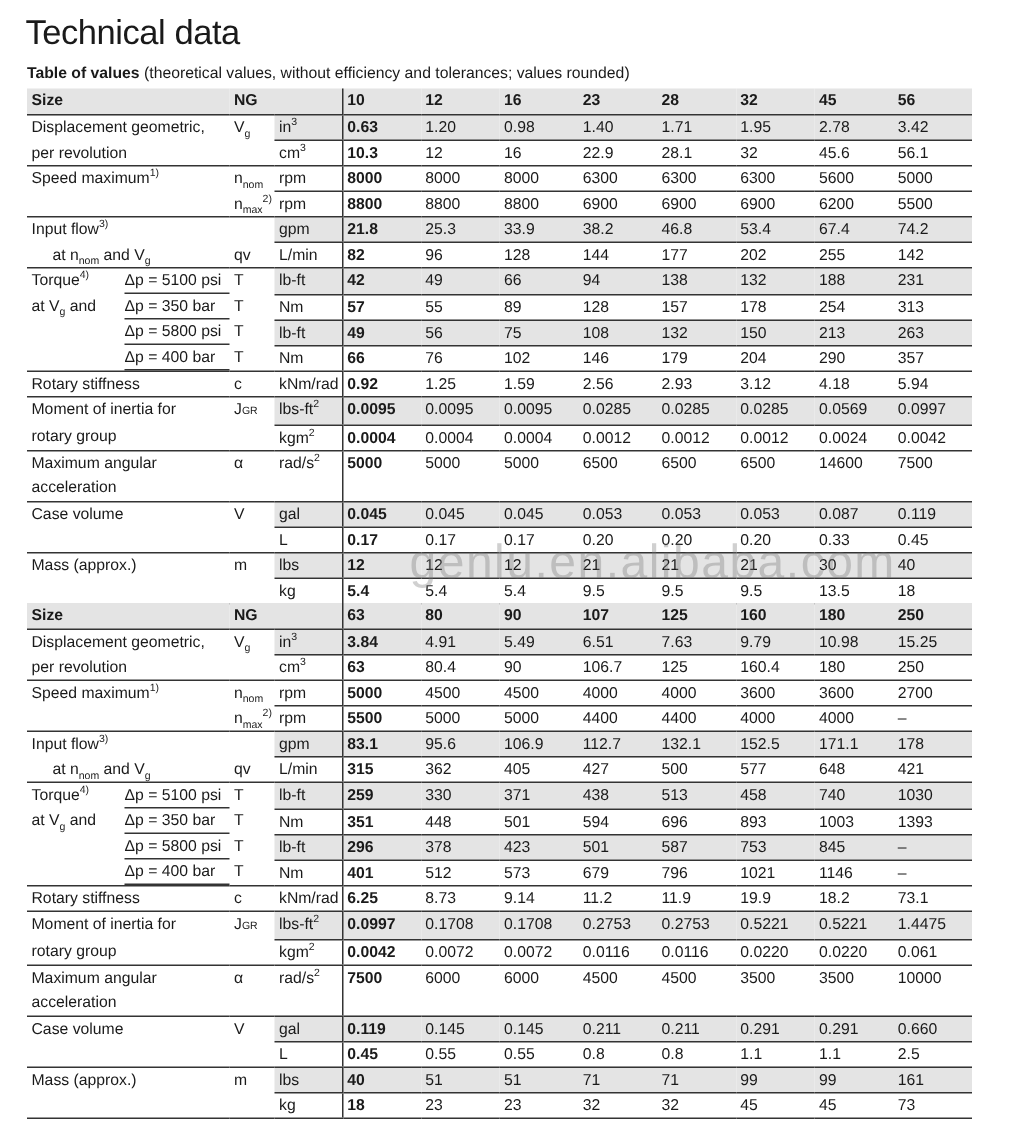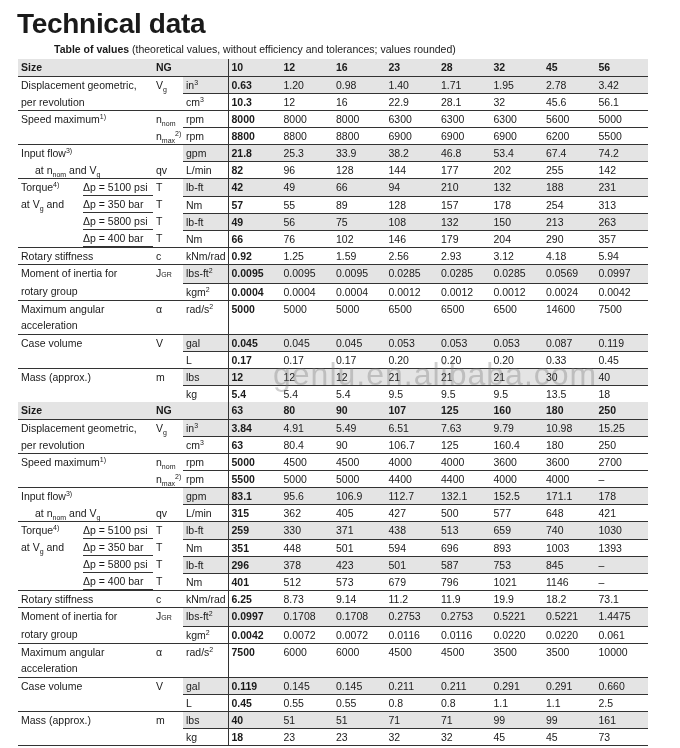--- a/index.html
+++ b/index.html
@@ -1,19 +1,19 @@
 <!DOCTYPE html>
 <html><head>
 <meta charset="utf-8">
 <style>
   html, body { margin:0; padding:0; background:#fff; }
   body { width:680px; height:748px; overflow:hidden; position:relative; font-family:"Liberation Sans", sans-serif; color:#1a1a1a; }
-  .title { position:absolute; left:17px; top:8px; font-size:28px; font-weight:bold; letter-spacing:-0.3px; }
+  .title { position:absolute; left:17px; top:8px; font-size:23px; font-weight:normal; letter-spacing:-0.3px; }
   .subtitle { position:absolute; left:18px; top:43px; font-size:10.5px; }
-  .subtitle b { font-weight:bold;margin-left:36px; }
+  .subtitle b { font-weight:bold; }
   table.td { position:absolute; left:18px; border-collapse:collapse; font-size:10.5px; table-layout:fixed; }
   table.td td { padding:0 0 0 3px; height:16px; line-height:16px; white-space:nowrap; vertical-align:top; }
   tr.head td { background:#e4e4e4; font-weight:bold; border-bottom:1.5px solid #333; height:17px; line-height:17px; }
   td.vsep { border-left:1.2px solid #333;font-weight:bold; }
   tr.shade td.u, tr.shade td.v { background:#e4e4e4; }
   tr.rb td.u, tr.rb td.v { border-bottom:1px solid #333; }
   tr.gb td { border-bottom:1px solid #333; }
   tr.gb2 td { border-bottom:1.5px solid #333; }
   sub, sup { font-size:7px; line-height:0; }
   .sub2 { padding-left:2px; }
@@ -132,21 +132,21 @@
           <td class="v">142</td>
         </tr>
         <tr class="shade rb">
           <td><span style="display:inline-block;width:62px"><span>Torque</span><sup>4)</sup></span><span style="border-bottom:1px solid #333;display:inline-block;width:70px"><span>Δp = 5100 psi</span></span></td>
           <td><span>T</span></td>
           <td class="u"><span>lb-ft</span></td>
           <td class="v vsep">42</td>
           <td class="v">49</td>
           <td class="v">66</td>
           <td class="v">94</td>
-          <td class="v">210</td>
+          <td class="v">138</td>
           <td class="v">132</td>
           <td class="v">188</td>
           <td class="v">231</td>
         </tr>
         <tr class="rb">
           <td><span style="display:inline-block;width:62px"><span>at V</span><sub>g</sub><span> and</span></span><span style="border-bottom:1px solid #333;display:inline-block;width:70px"><span>Δp = 350 bar</span></span></td>
           <td><span>T</span></td>
           <td class="u"><span>Nm</span></td>
           <td class="v vsep">57</td>
           <td class="v">55</td>
@@ -396,21 +396,21 @@
         </tr>
         <tr class="shade rb">
           <td><span style="display:inline-block;width:62px"><span>Torque</span><sup>4)</sup></span><span style="border-bottom:1px solid #333;display:inline-block;width:70px"><span>Δp = 5100 psi</span></span></td>
           <td><span>T</span></td>
           <td class="u"><span>lb-ft</span></td>
           <td class="v vsep">259</td>
           <td class="v">330</td>
           <td class="v">371</td>
           <td class="v">438</td>
           <td class="v">513</td>
-          <td class="v">659</td>
+          <td class="v">458</td>
           <td class="v">740</td>
           <td class="v">1030</td>
         </tr>
         <tr class="rb">
           <td><span style="display:inline-block;width:62px"><span>at V</span><sub>g</sub><span> and</span></span><span style="border-bottom:1px solid #333;display:inline-block;width:70px"><span>Δp = 350 bar</span></span></td>
           <td><span>T</span></td>
           <td class="u"><span>Nm</span></td>
           <td class="v vsep">351</td>
           <td class="v">448</td>
           <td class="v">501</td>

